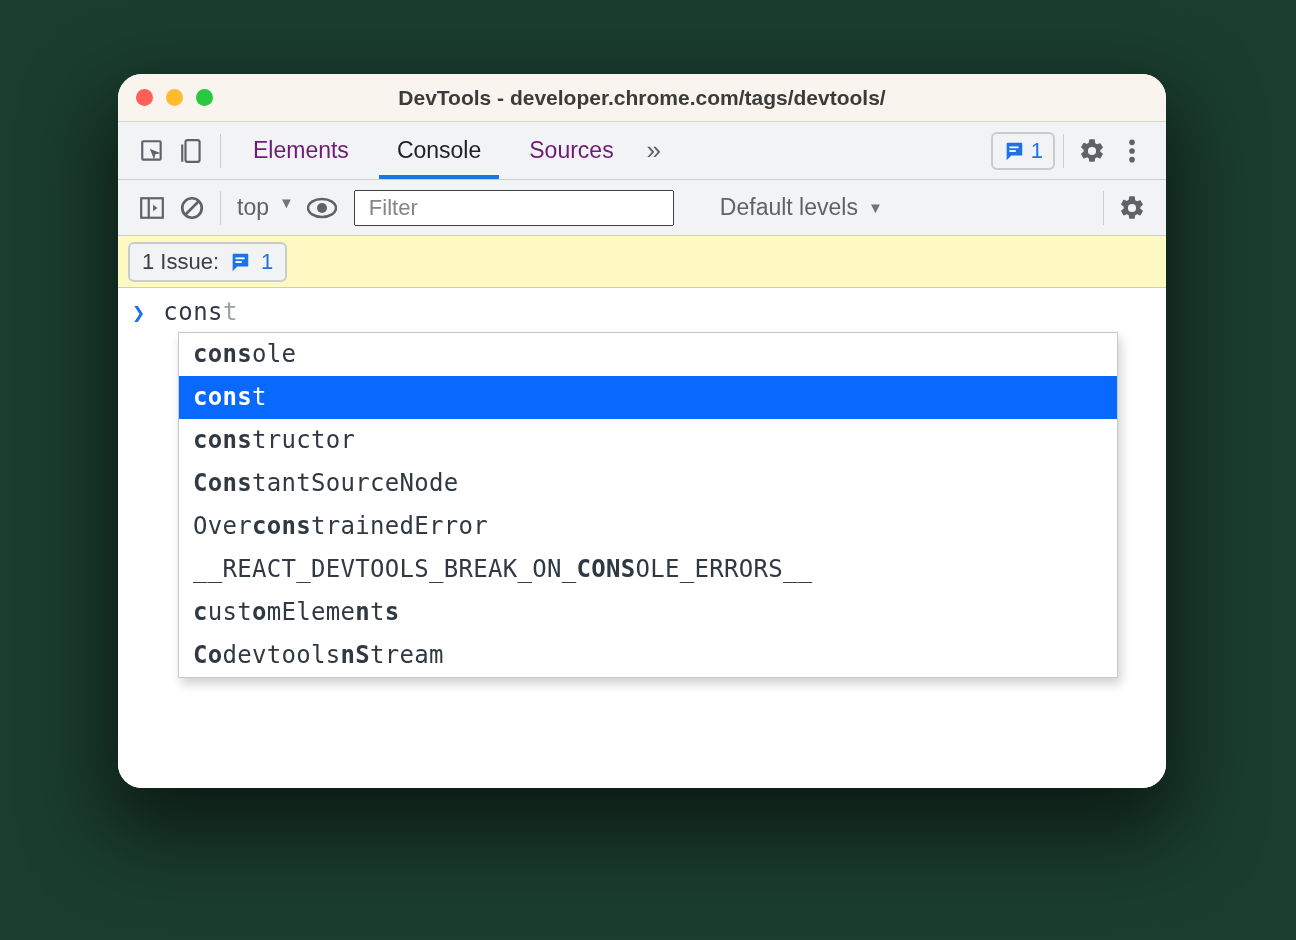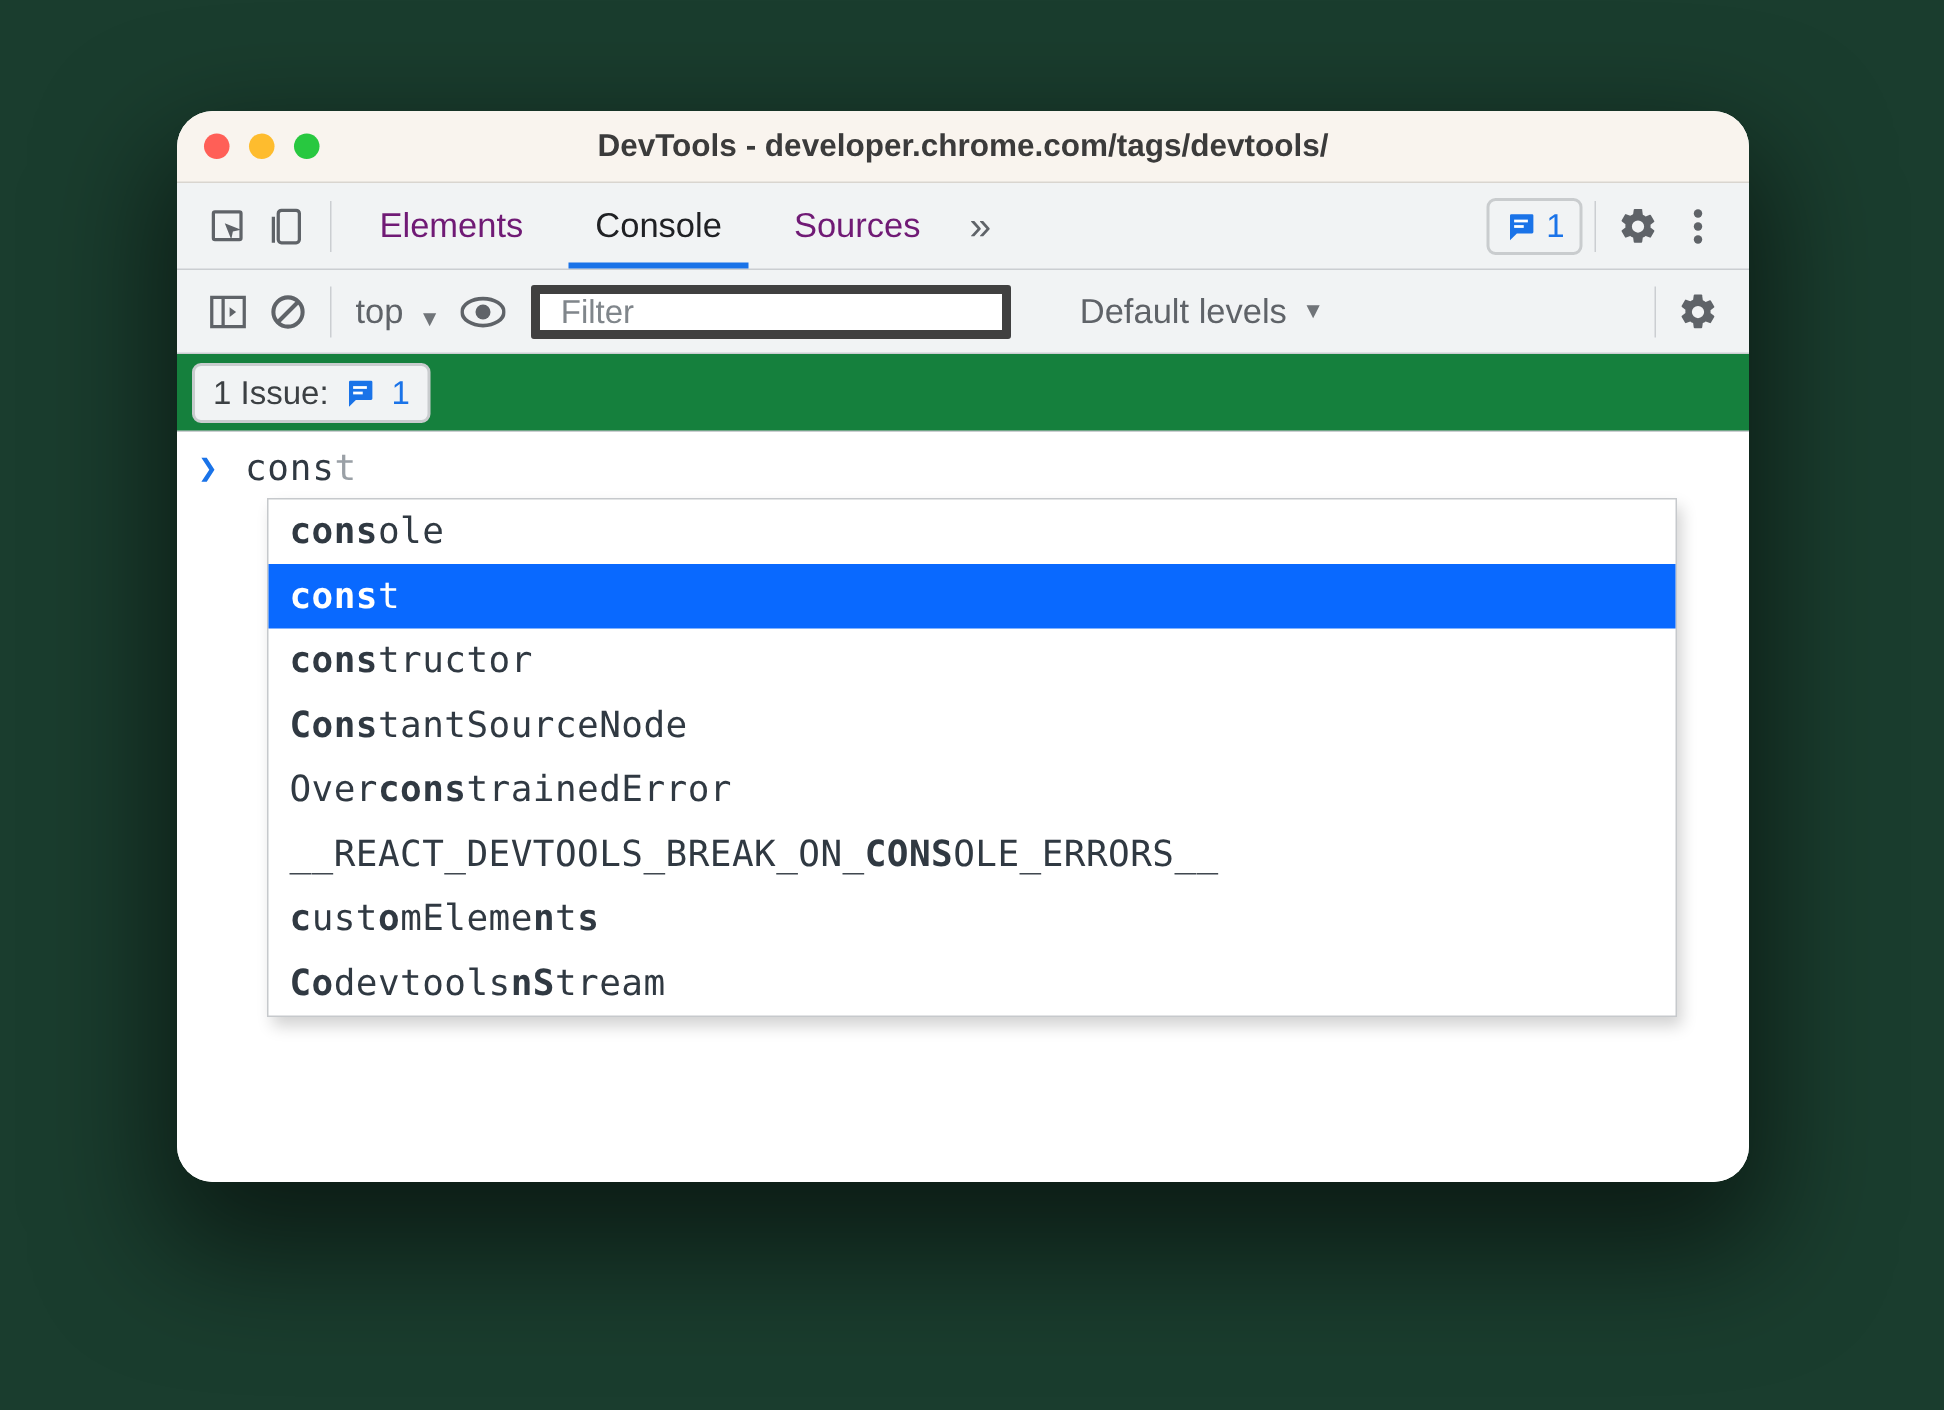--- a/index.html
+++ b/index.html
@@ -88,44 +88,44 @@
 
   .subbar {
     height: 56px;
     background:#f1f3f4;
     border-bottom:1px solid #cbced1;
     display:flex; align-items:center;
     padding: 0 14px;
     flex-shrink:0;
   }
   .ctx-select {
-    display:flex; align-items:flex-end; gap:10px;
+    display:flex; align-items:flex-start; gap:10px;
     font-size:23px; color:#5f6368;
     padding: 0 8px; cursor:pointer;
   }
   .ctx-select .tri { font-size:15px; color:#707478; }
   .filter-input {
-    border:6px solid #404040;
+    border:1px solid #404040;
     background:#fff;
     height:36px; width:320px;
     padding: 0 14px;
     font-size:22px; color:#15803d;
     border-radius:2px;
     margin: 0 12px;
   }
   .filter-input::placeholder { color:#80868b; }
   .levels {
     display:flex; align-items:center; gap:10px;
     font-size:23px; color:#5f6368; cursor:pointer;margin-left:34px;
   }
   .levels .tri { font-size:15px; color:#707478; }
 
   .issuesbar {
     height:52px;
-    background:#15803d;
+    background:#fef9c3;
     border-bottom:1px solid #cbced1;
     display:flex; align-items:center;
     padding: 6px 10px;
     flex-shrink:0;
   }
   .issue-pill {
     display:flex; align-items:center; gap:10px;
     border:2px solid #c9ccce; border-radius:6px;
     height:40px; padding:0 12px; cursor:pointer;
     font-size:22px; color:#3c4043;

